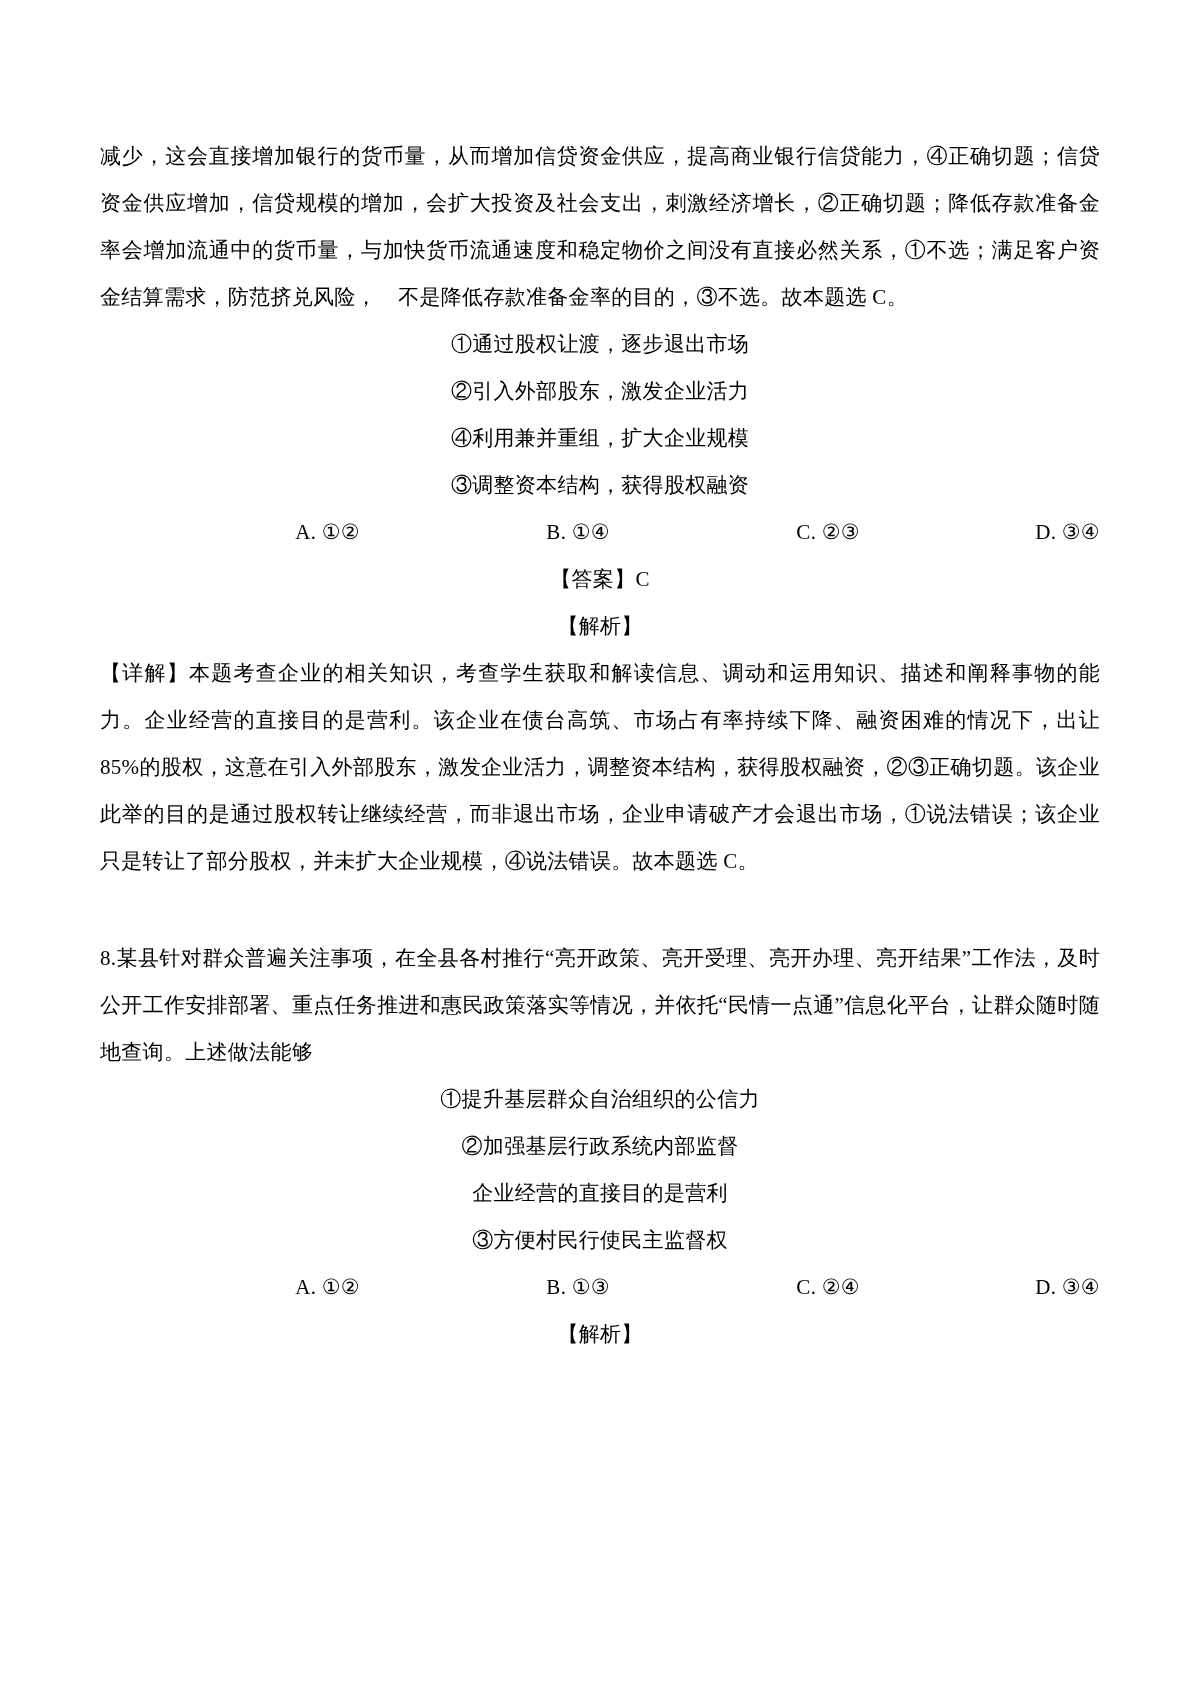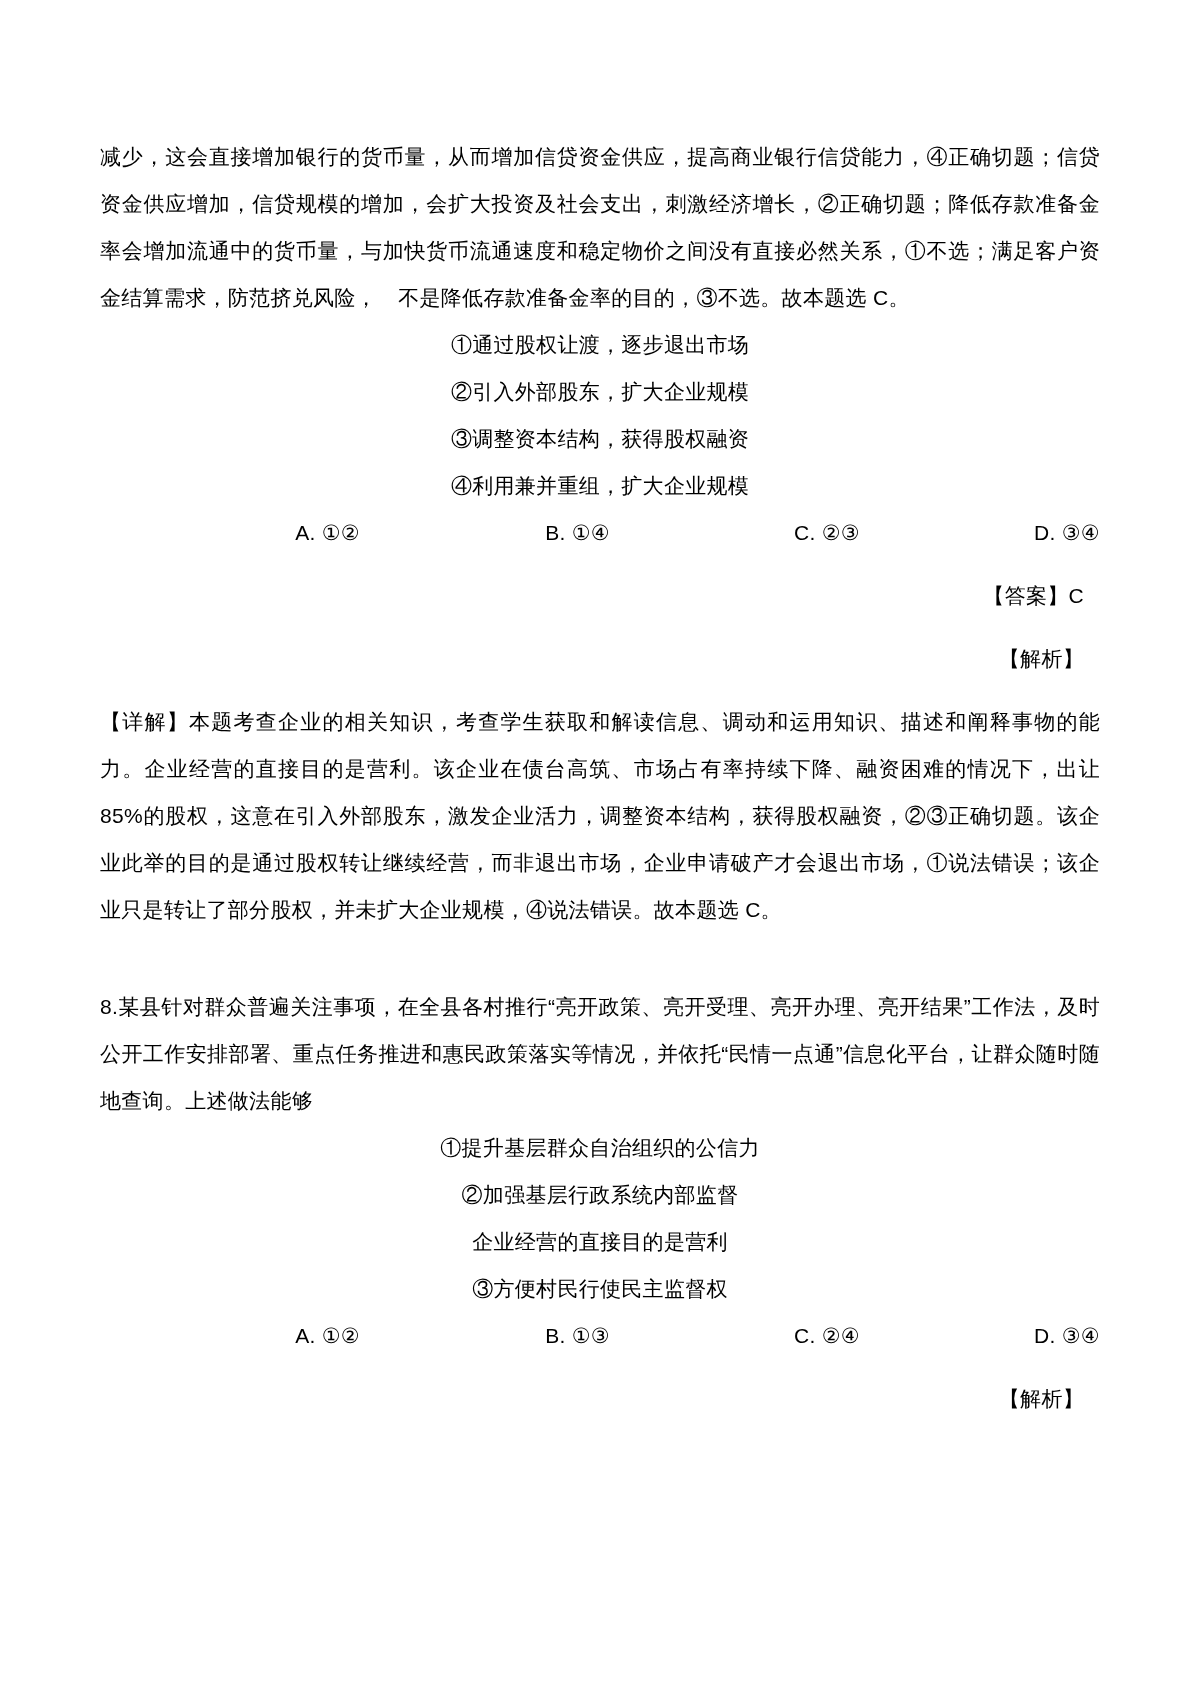--- a/index.html
+++ b/index.html
@@ -7,21 +7,21 @@
     padding: 0;
     background: #ffffff;
   }
   .page {
     position: relative;
     box-sizing: border-box;
     width: 1200px;
     height: 1433px;
     background: #ffffff;
     padding: 133px 100px 0 100px;
-    font-family: Liberation Sans, sans-serif;
+    font-family: Liberation Serif, serif;
     font-size: 21px;
     color: #000000;
     overflow: hidden;
   }
   .para {
     margin: 0;
     line-height: 47px;
     text-align: justify;
     letter-spacing: 0.3px;
   }
@@ -35,38 +35,38 @@
     display: grid;
     grid-template-columns: 26% 25% 25% 24%;
     line-height: 47px;
     letter-spacing: 0.3px;
     text-align: right;
   }
   .choice {
     white-space: nowrap;
   }
   .answer-line, .analysis-line {
-    margin: 16px;
+    margin: 0;
     line-height: 47px;
-    text-align: right;
+    text-align: center;
     letter-spacing: 0.3px;
   }
 </style>
 </head>
 <body>
 
 <div class="page">
 
   <p class="para">减少，这会直接增加银行的货币量，从而增加信贷资金供应，提高商业银行信贷能力，④正确切题；信贷资金供应增加，信贷规模的增加，会扩大投资及社会支出，刺激经济增长，②正确切题；降低存款准备金率会增加流通中的货币量，与加快货币流通速度和稳定物价之间没有直接必然关系，①不选；满足客户资金结算需求，防范挤兑风险，　不是降低存款准备金率的目的，③不选。故本题选 C。</p>
 
   <section>
     <p class="para no-justify">①通过股权让渡，逐步退出市场</p>
-    <p class="para no-justify">②引入外部股东，扩大企业规模</p>
+    <p class="para no-justify">②引入外部股东，激发企业活力</p>
+    <p class="para no-justify">④利用兼并重组，扩大企业规模</p>
     <p class="para no-justify">③调整资本结构，获得股权融资</p>
-    <p class="para no-justify">④利用兼并重组，扩大企业规模</p>
     <div class="choices-row">
       <span class="choice">A. ①②</span>
       <span class="choice">B. ①④</span>
       <span class="choice">C. ②③</span>
       <span class="choice">D. ③④</span>
     </div>
     <p class="answer-line">
       <span>【答案】</span><span>C</span>
     </p>
     <p class="analysis-line">【解析】</p>

